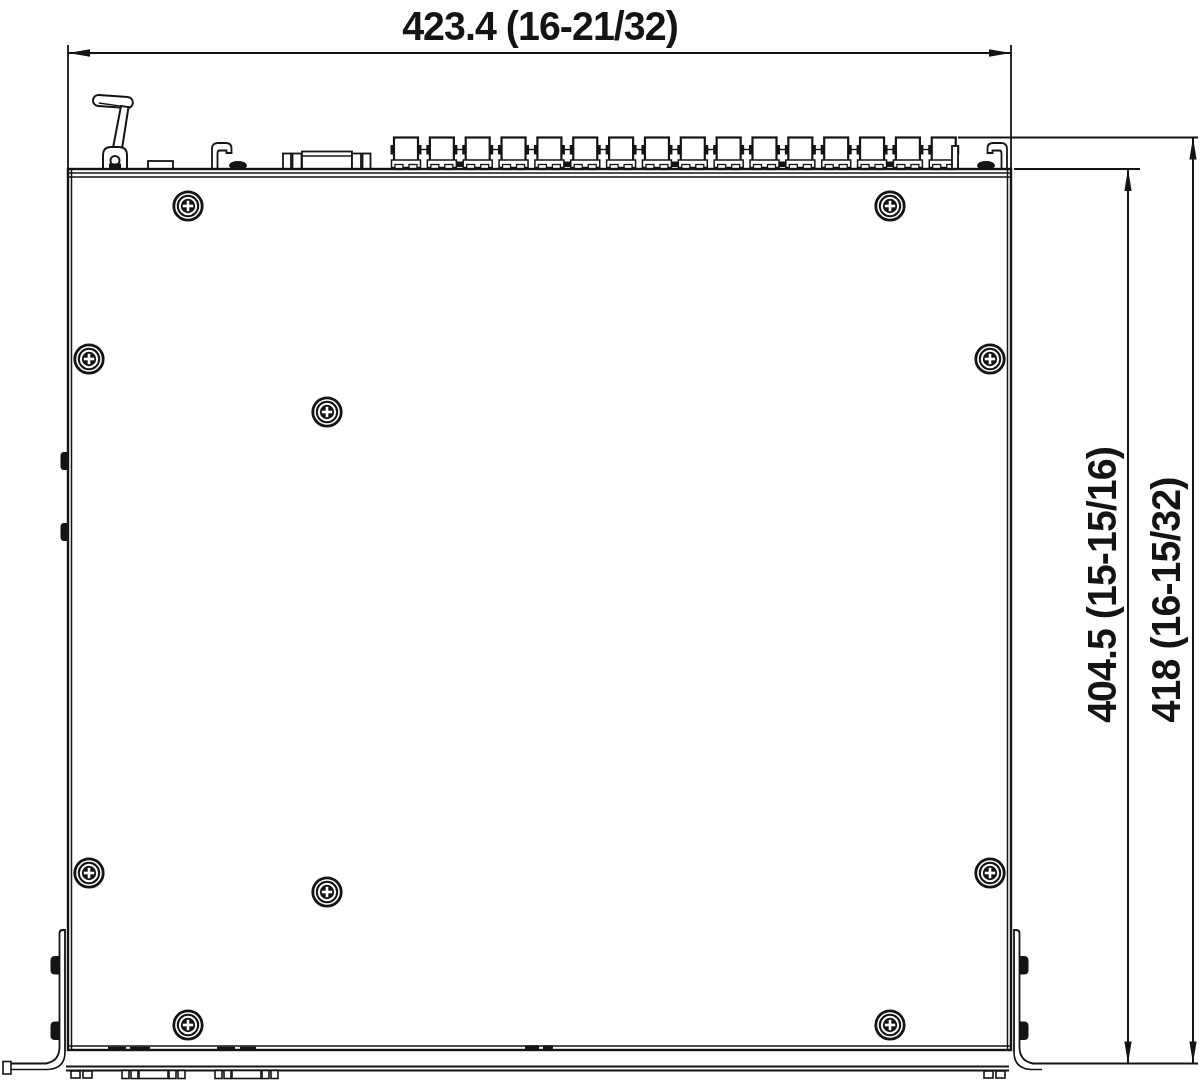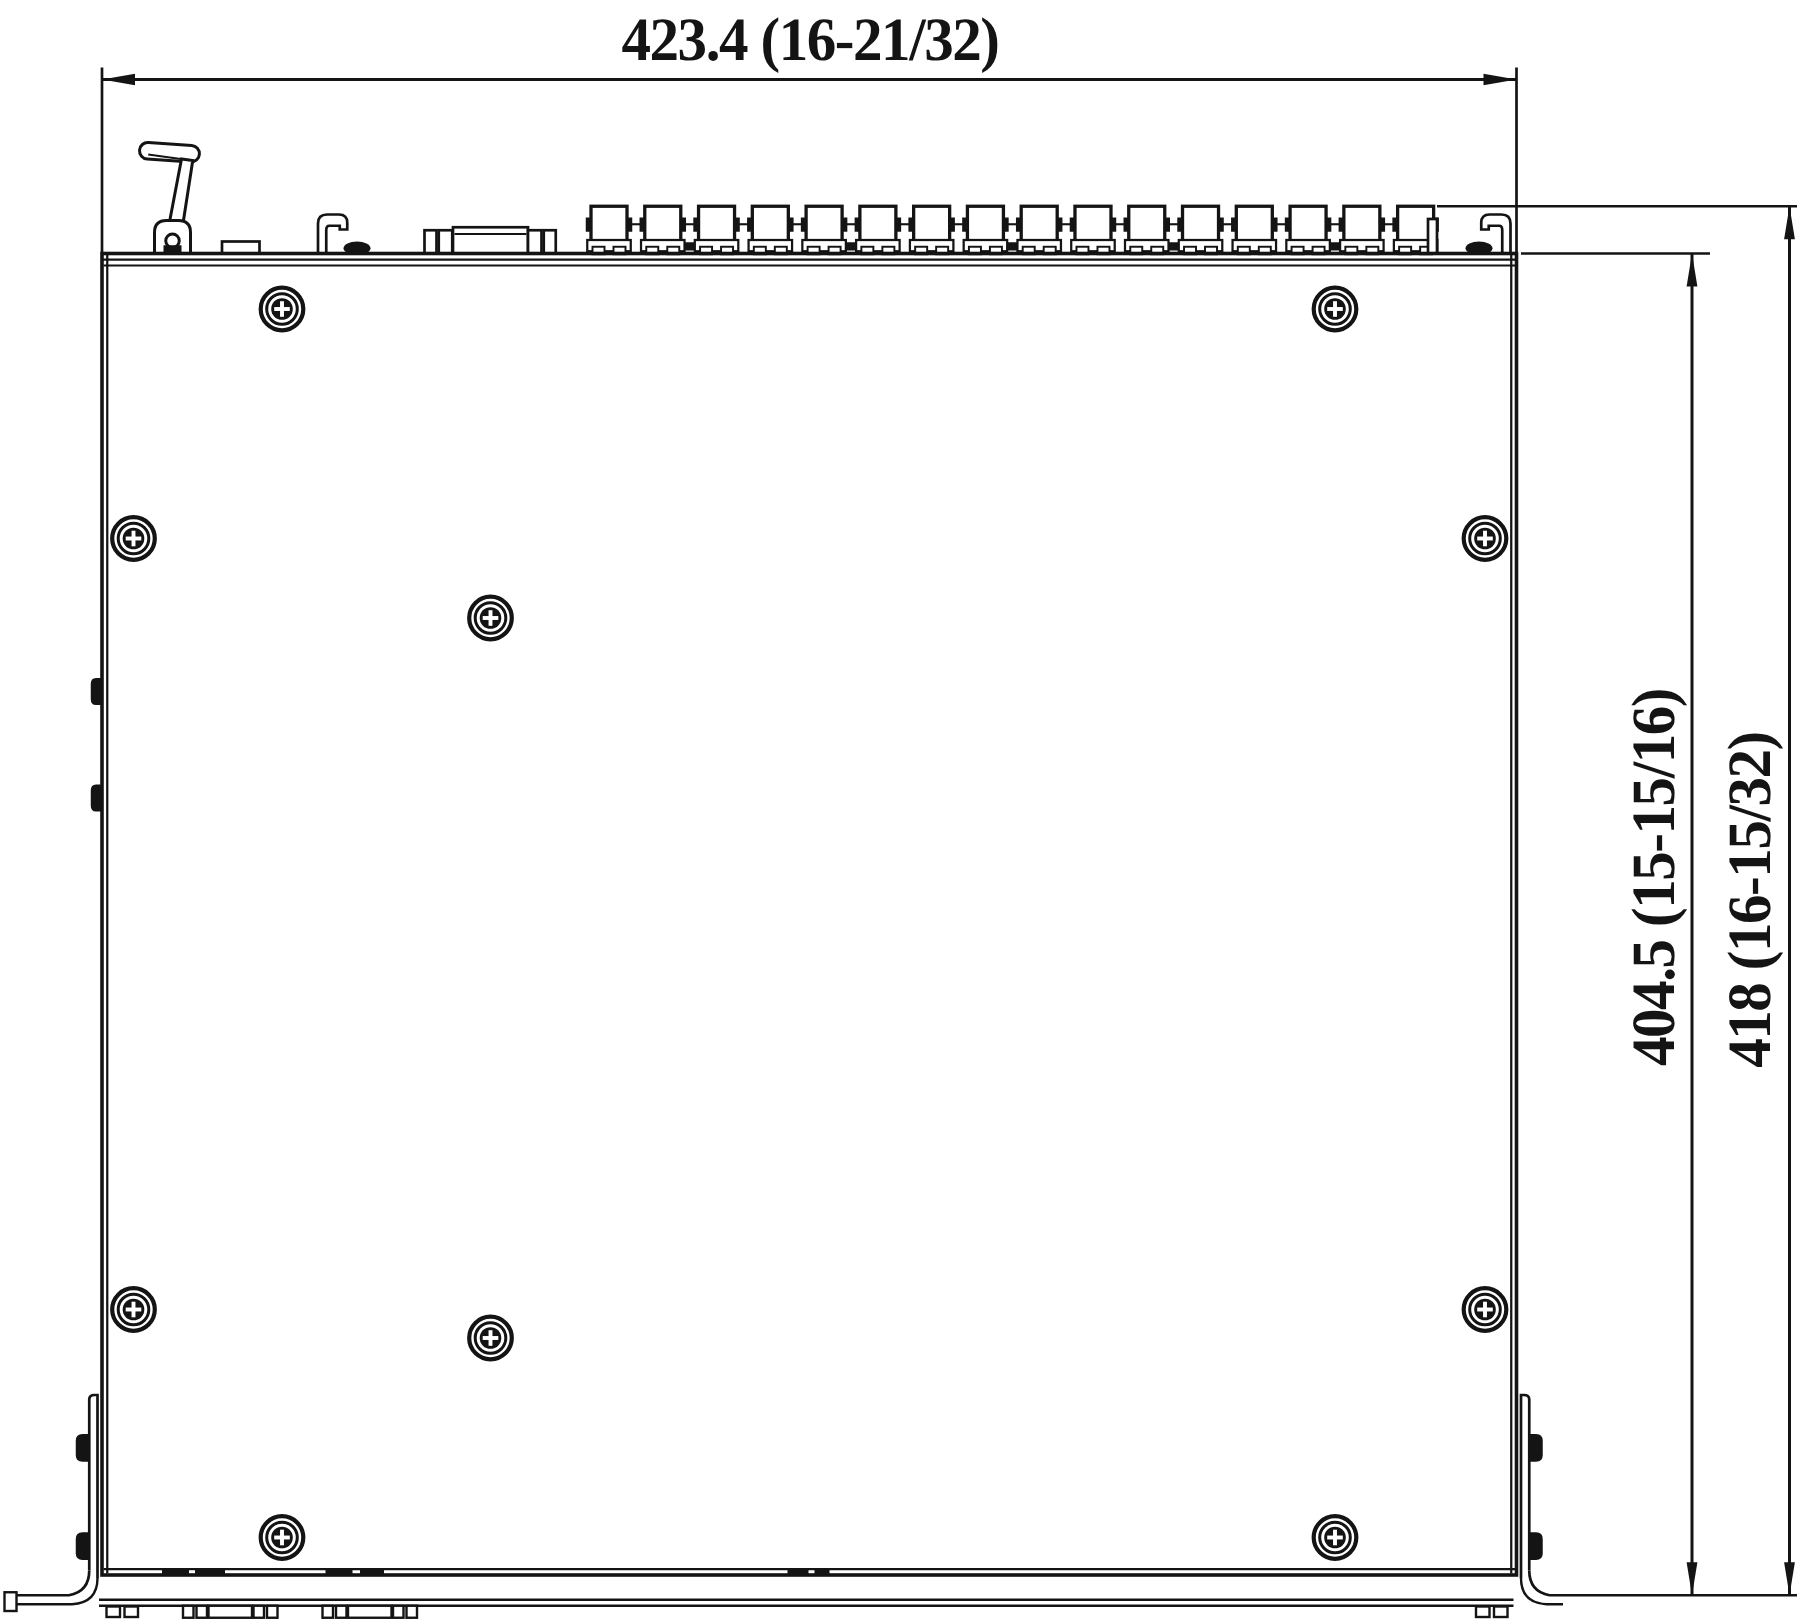--- a/index.html
+++ b/index.html
@@ -1,17 +1,17 @@
 <!DOCTYPE html>
 <html style="--line: #141414; --bg: #ffffff;"><head>
 <meta charset="utf-8">
 <style>
   html,body{margin:0;padding:0;background:#fff;}
   #canvas{position:relative;width:1200px;height:1080px;background:var(--bg,#fff);overflow:hidden;
-          font-family:Liberation Serif, serif;}
+          font-family:Liberation Sans, sans-serif;}
   svg{position:absolute;left:0;top:0;}
   .s{stroke:var(--line,#141414);fill:none;}
   .sw{stroke:var(--line,#141414);fill:#fff;}
   .f{fill:var(--line,#141414);stroke:none;}
   .dim-label{position:absolute;font-weight:bold;font-size:41px;color:var(--line,#141414);
              white-space:nowrap;letter-spacing:-1px;}
   #width-label{left:540px;top:26px;transform:translate(-50%,-50%) scaleX(.96);}
   #depth-label-1{left:1102px;top:585px;transform:translate(-50%,-50%) rotate(-90deg) scaleX(.96);}
   #depth-label-2{left:1166px;top:600px;transform:translate(-50%,-50%) rotate(-90deg) scaleX(.96);}
 </style>

